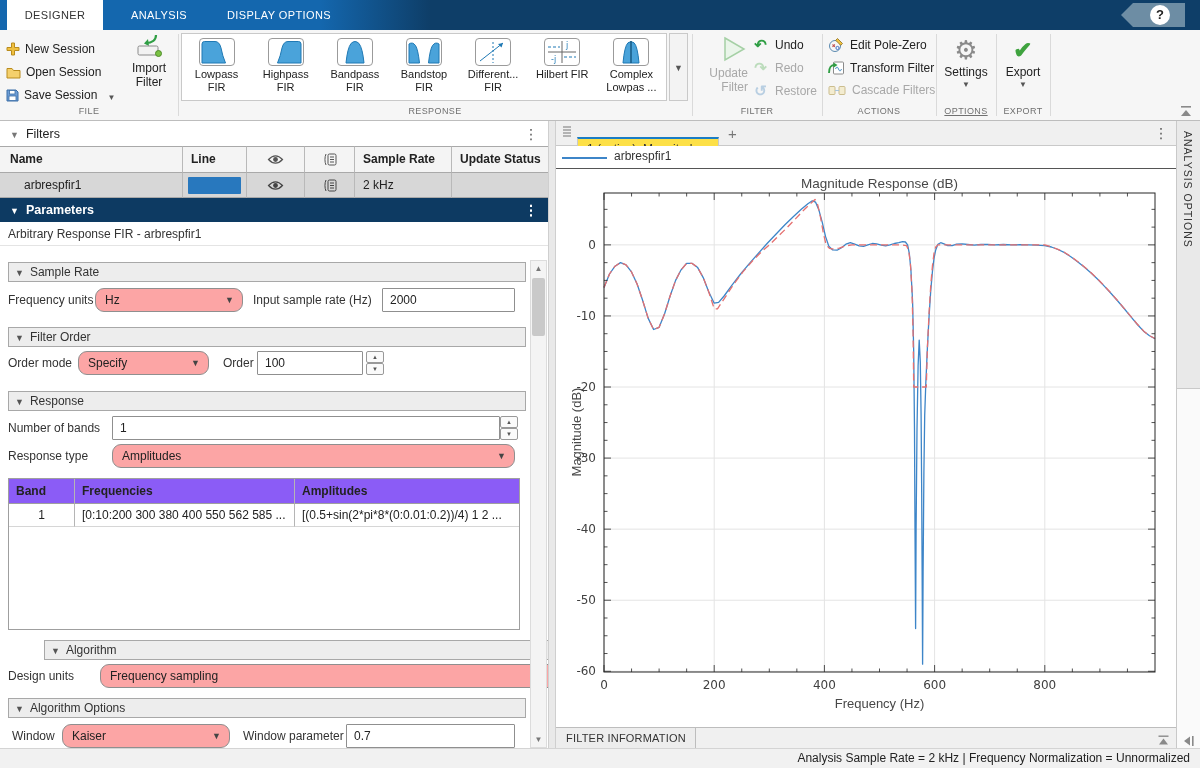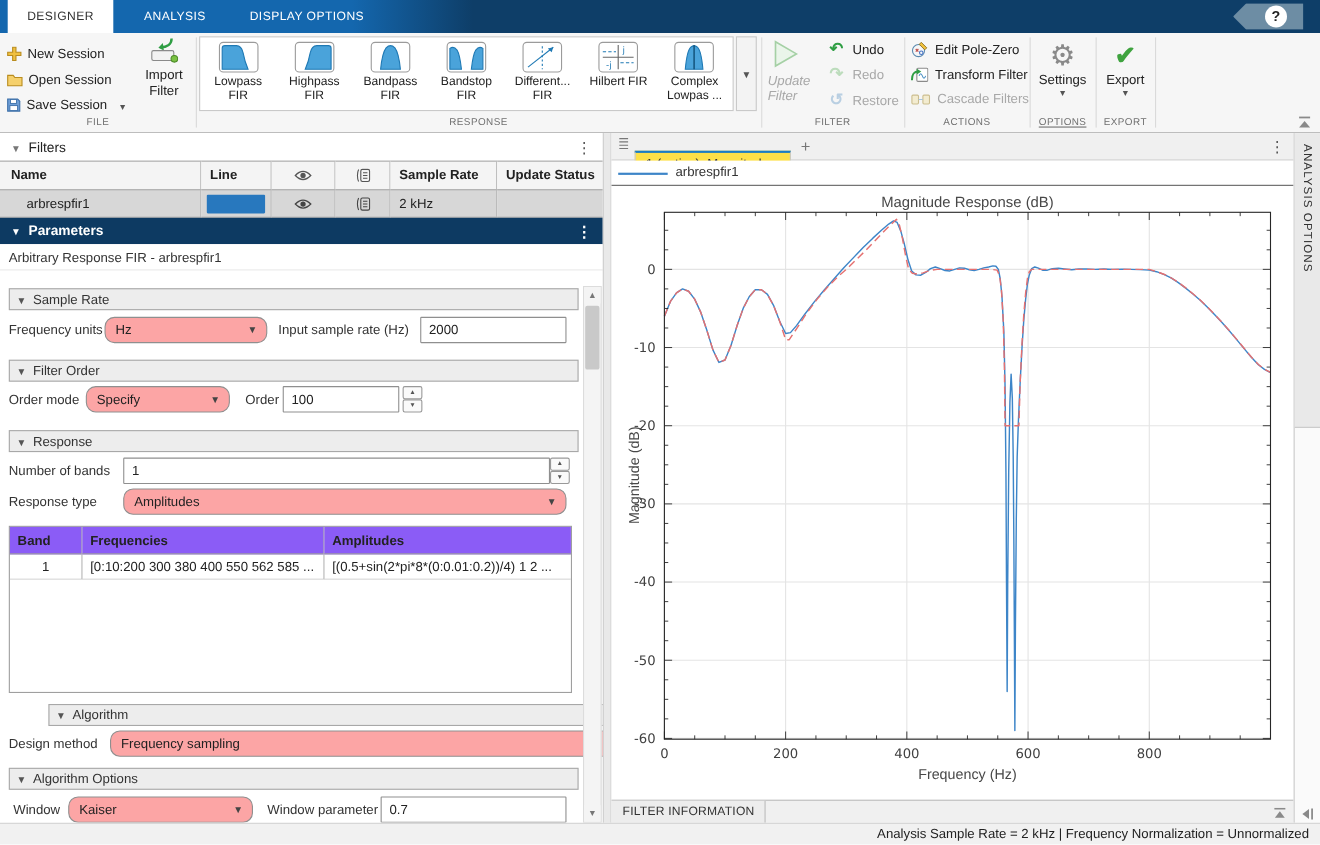--- a/index.html
+++ b/index.html
@@ -22,21 +22,21 @@
   .ribbon{position:absolute;left:0;top:30px;width:1200px;height:91px;background:#f6f6f6;border-bottom:1px solid #bdbdbd;}
   .vsep{position:absolute;top:4px;height:82px;width:1px;background:#dadada;}
   .sec-label{position:absolute;top:76px;height:12px;font-size:9px;color:#707070;text-align:center;letter-spacing:.4px;}
   .file-btn{position:absolute;left:6px;height:20px;display:flex;align-items:flex-end;gap:5px;font-size:12px;color:#222;white-space:nowrap;cursor:default;}
   .caret{font-size:8px;color:#555;margin-left:5px;}
   .import-btn{position:absolute;left:122px;top:4px;width:54px;text-align:center;font-size:12px;color:#222;line-height:14px;cursor:default;}
   .gallery{position:absolute;left:181px;top:3px;width:486px;height:68px;background:#fff;border:1px solid #c9c9c9;display:flex;}
   .gal-item{flex:1;padding-top:4px;text-align:center;font-size:11px;color:#222;line-height:13px;cursor:default;}
   .gal-icon{width:36px;height:28px;margin:0 auto 2px;border:1px solid #9b9b9b;border-radius:4px;background:#fff;}
   .gal-arrow{position:absolute;left:669px;top:3px;width:19px;height:68px;background:#f3f3f3;border:1px solid #c9c9c9;text-align:center;color:#555;font-size:9px;line-height:68px;}
-  .update-btn{position:absolute;left:698px;top:5px;width:50px;text-align:left;font-size:12px;color:#a8a8a8;line-height:14px;font-style:italic;}
+  .update-btn{position:absolute;left:698px;top:5px;width:50px;text-align:right;font-size:12px;color:#a8a8a8;line-height:14px;}
   .small-btn{position:absolute;left:752px;display:flex;align-items:center;gap:6px;font-size:12px;white-space:nowrap;}
   .small-btn .ic{width:17px;text-align:center;font-size:15px;line-height:16px;}
   .act-btn{position:absolute;left:828px;display:flex;align-items:center;gap:6px;font-size:12px;white-space:nowrap;}
   .big-btn{position:absolute;text-align:center;font-size:12px;color:#222;}
   .big-btn .bic{display:block;height:30px;line-height:30px;}
   .big-btn .bcaret{display:block;font-size:8px;color:#555;margin-top:1px;}
   .ribbon-collapse{position:absolute;left:1178px;top:74px;width:16px;height:14px;}
 
   
   .left-panel{position:absolute;left:0;top:121px;width:548px;height:627px;background:#fff;}
@@ -392,21 +392,21 @@
         </div>
         <div class="brow bdata">
           <div class="bcell b1">1</div>
           <div class="bcell b2">[0:10:200 300 380 400 550 562 585 ...</div>
           <div class="bcell b3">[(0.5+sin(2*pi*8*(0:0.01:0.2))/4) 1 2 ...</div>
         </div>
         <div class="bspace"></div>
       </div>
 
       <div class="sec-h" style="top:394px;margin-left:36px;"><span class="tri">▼</span><span>Algorithm</span></div>
-      <div class="ctl-label" style="left:8px;top:418px;">Design method</div>
+      <div class="ctl-label" style="left:8px;top:418px;">Design units</div>
       <div class="dropdown" style="left:100px;top:418px;width:494px;"><span>Frequency sampling</span><span class="dd-caret">▼</span></div>
 
       <div class="sec-h" style="top:452px;"><span class="tri">▼</span><span>Algorithm Options</span></div>
       <div class="ctl-label" style="left:12px;top:478px;">Window</div>
       <div class="dropdown" style="left:62px;top:478px;width:168px;"><span>Kaiser</span><span class="dd-caret">▼</span></div>
       <div class="ctl-label" style="left:243px;top:478px;">Window parameter</div>
       <div class="textfield" style="left:346px;top:478px;width:169px;">0.7</div>
 
       <div class="vscroll">
         <div class="vs-btn" style="top:0;">▲</div>

